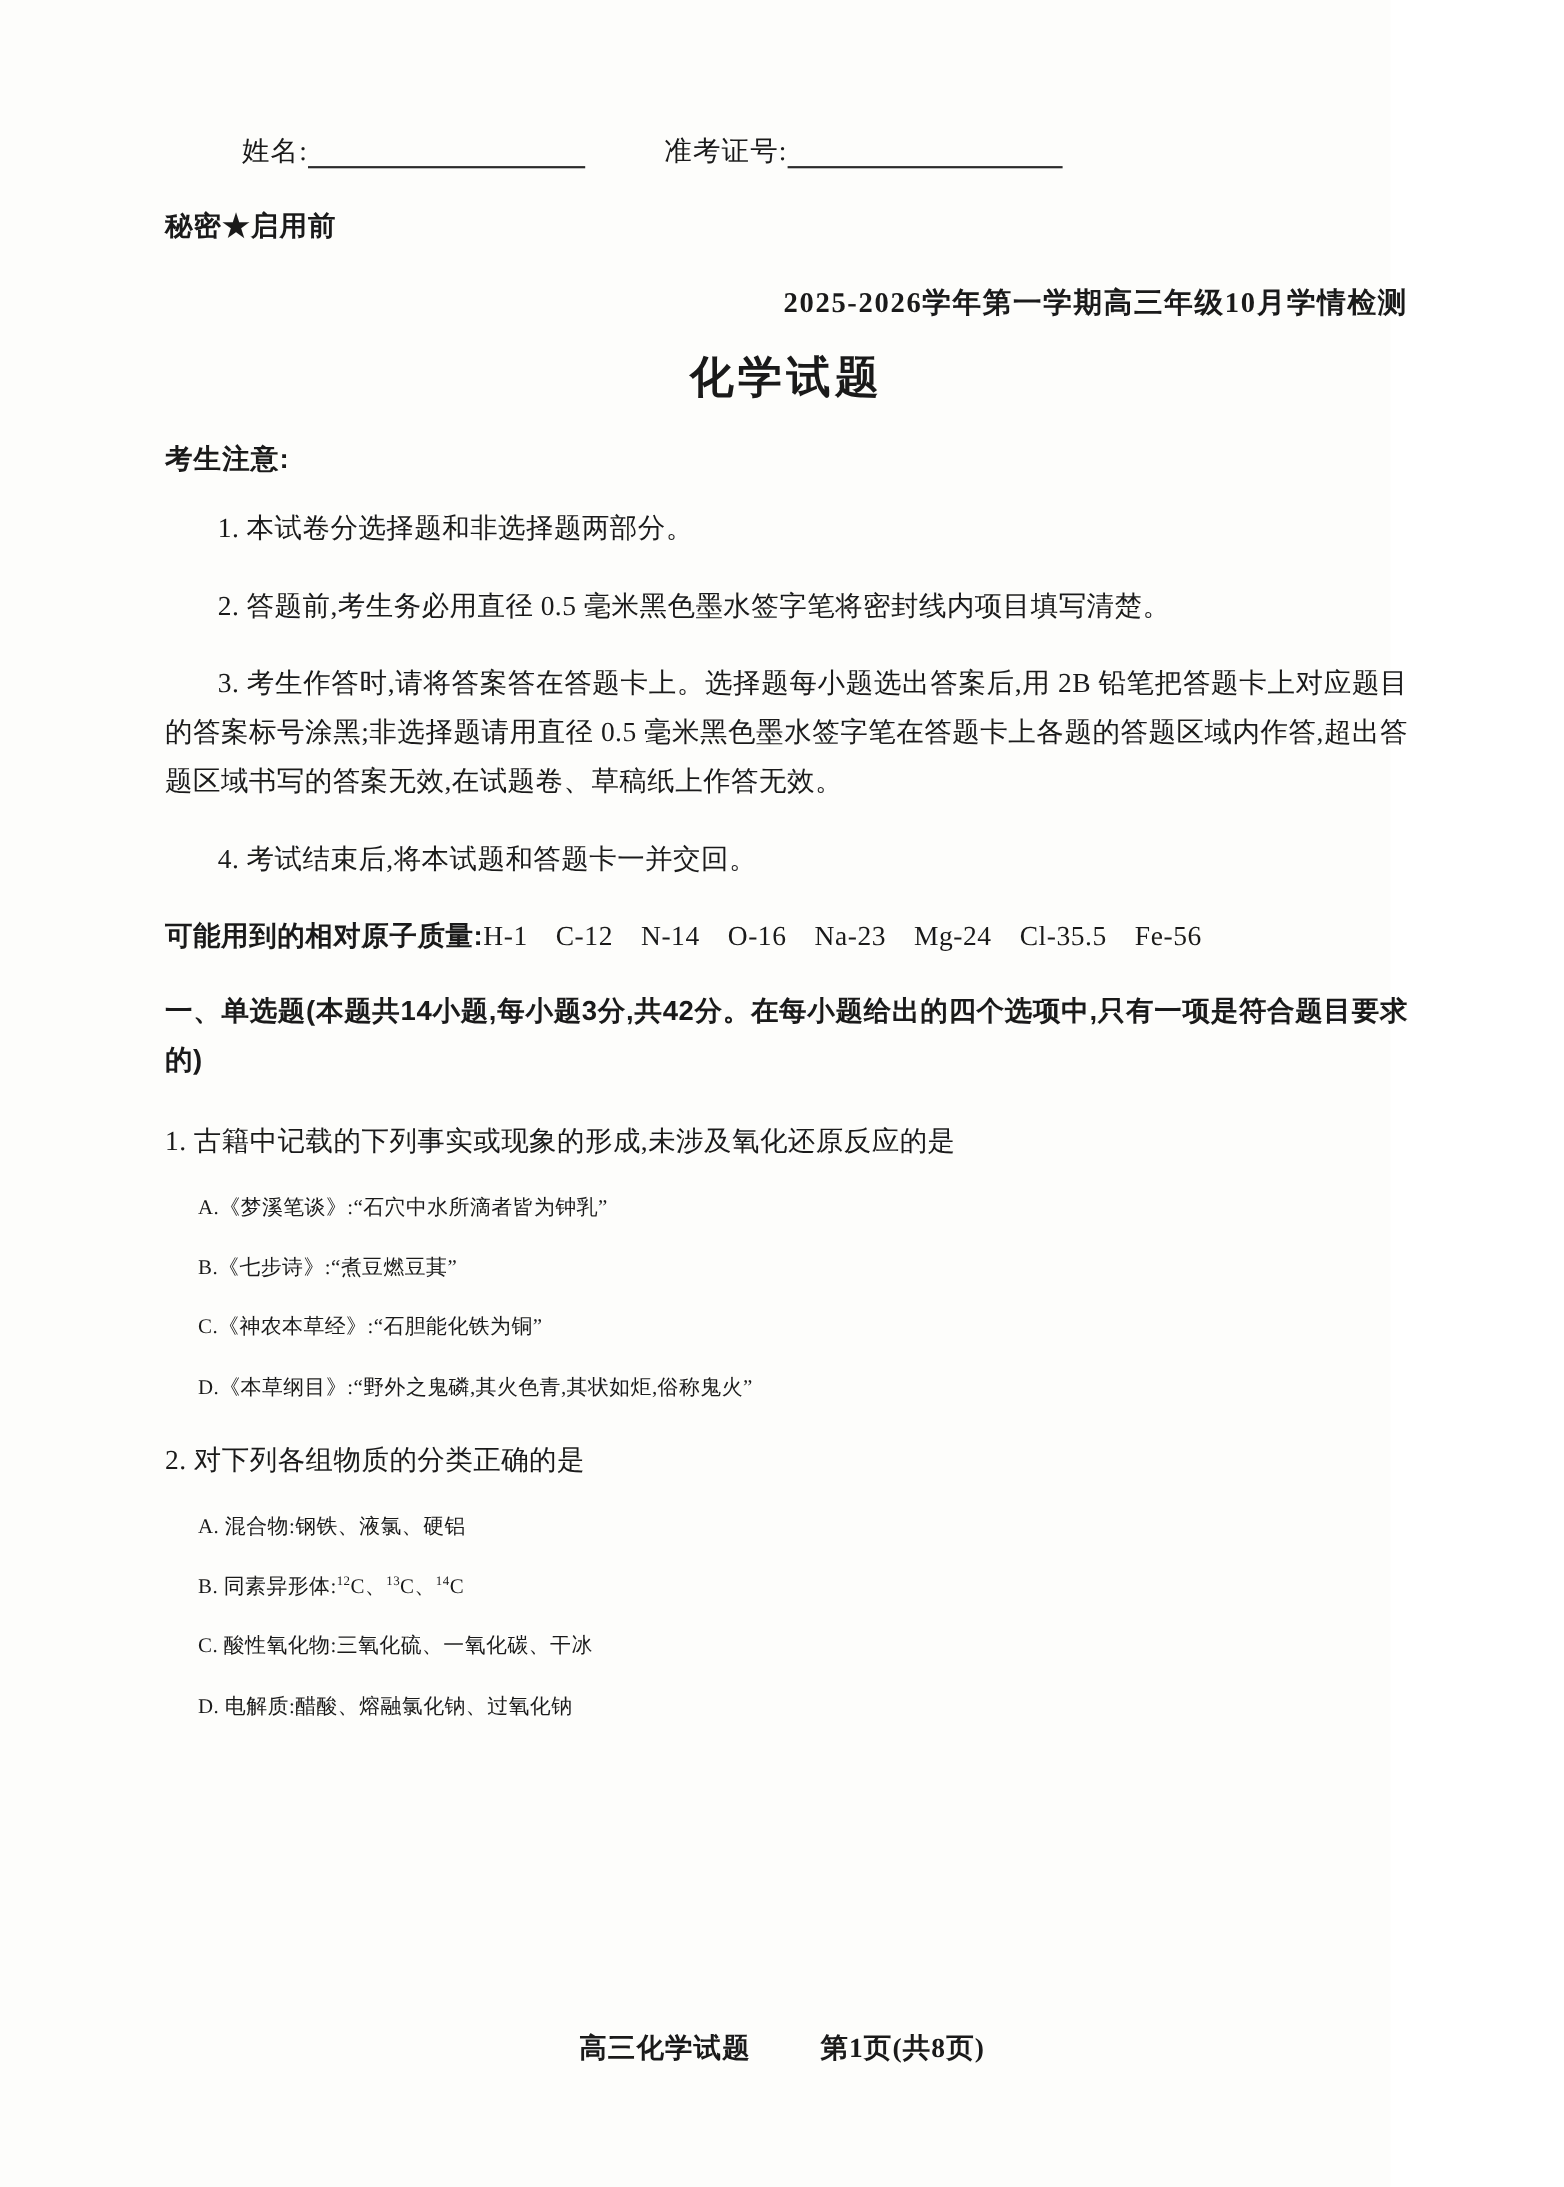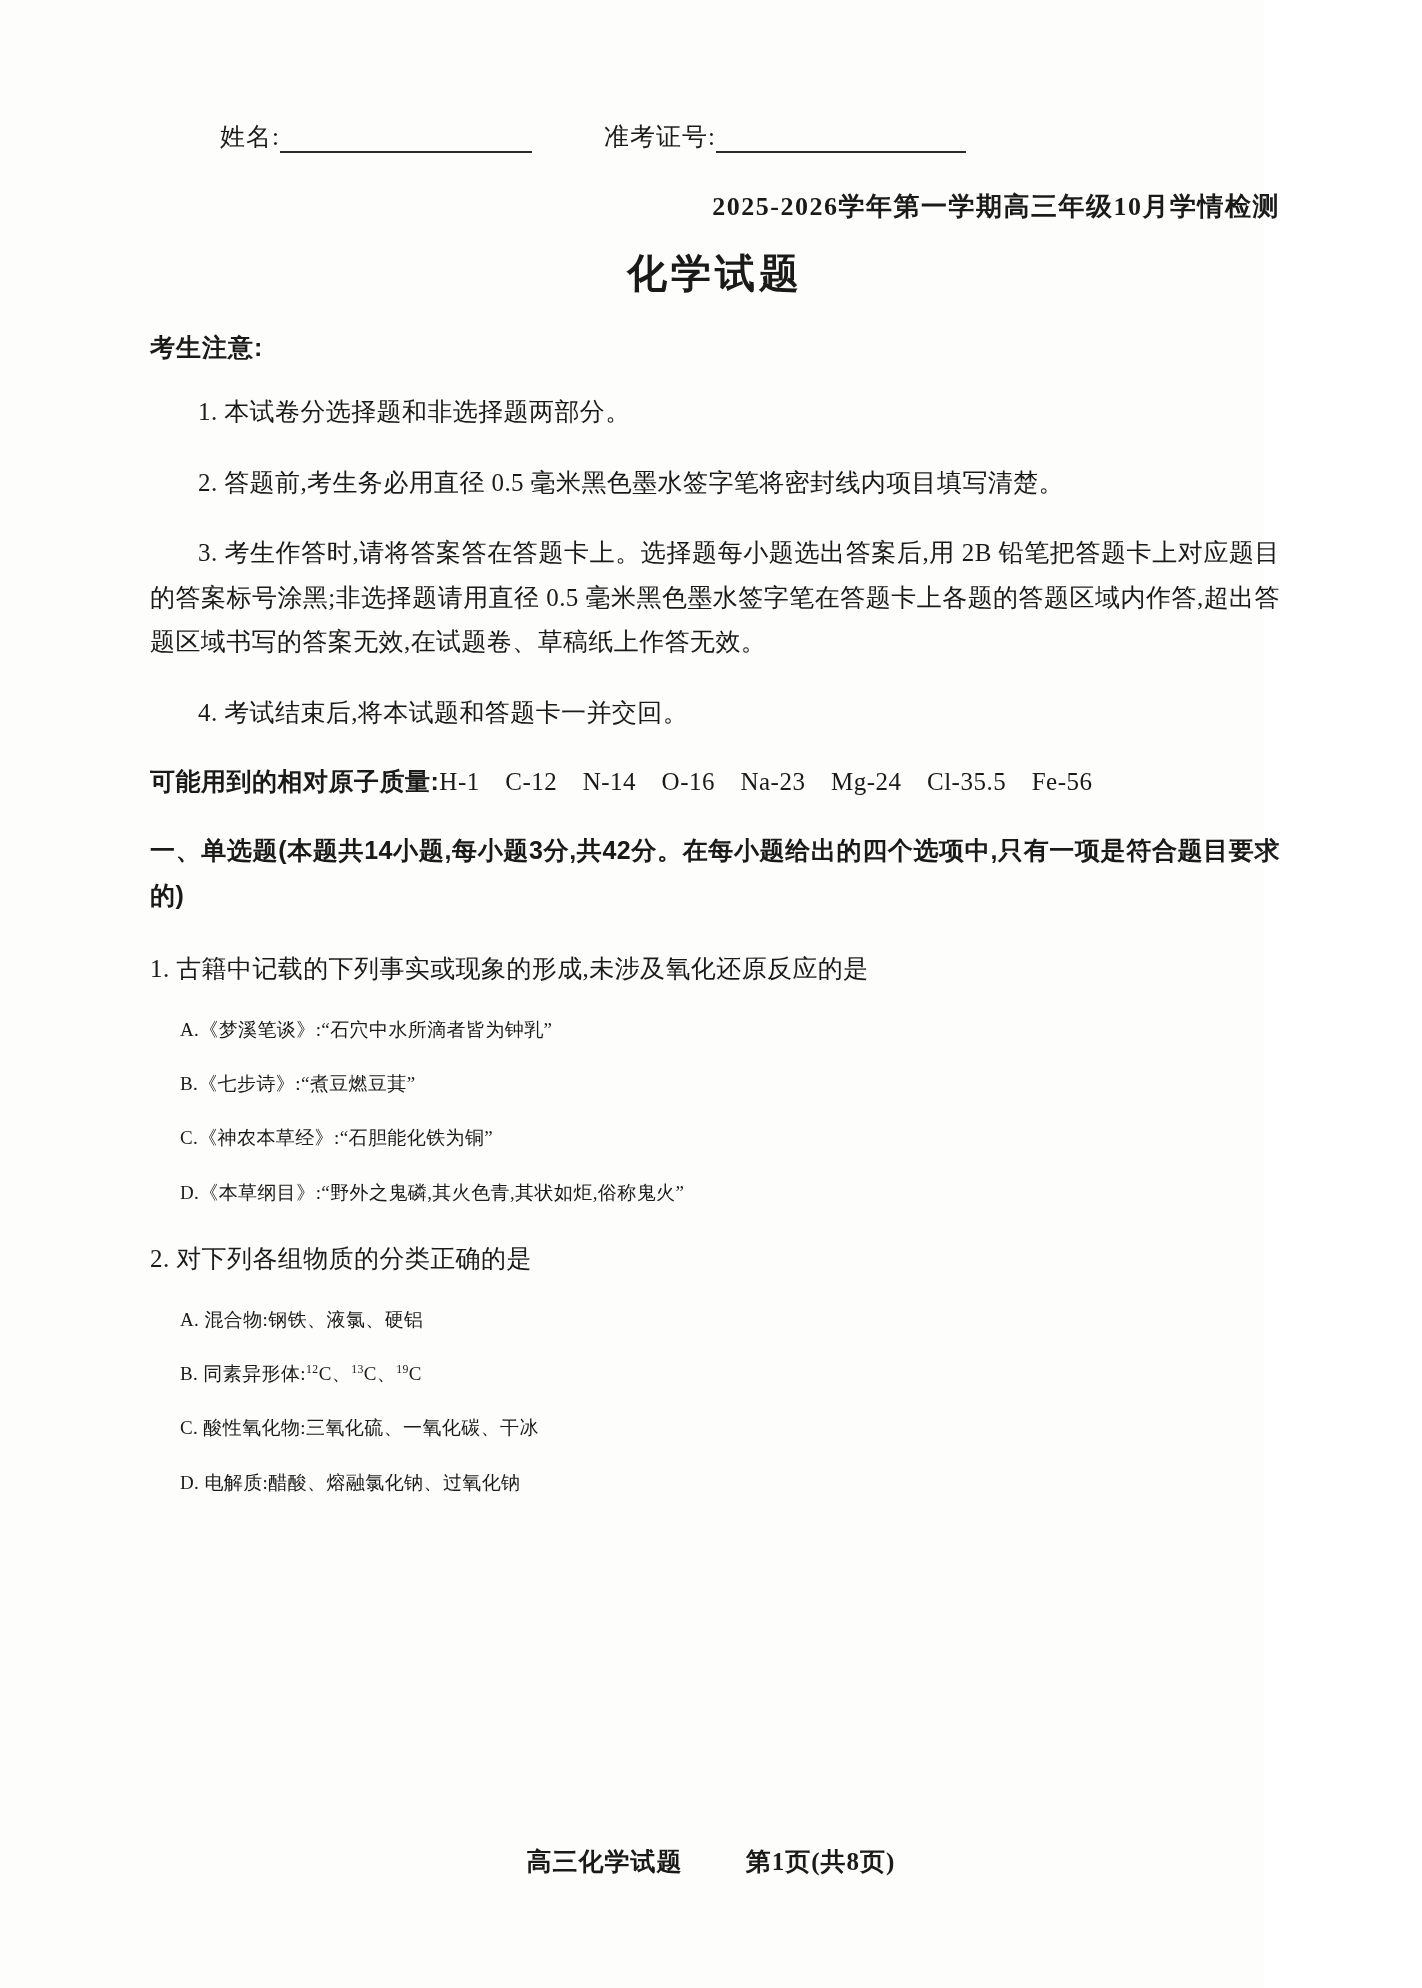--- a/index.html
+++ b/index.html
@@ -162,20 +162,21 @@
         <span class="idlabel">姓名:</span>
         <span class="idline name"></span>
       </div>
       <div class="idgap"></div>
       <div class="idfield">
         <span class="idlabel">准考证号:</span>
         <span class="idline ticket"></span>
       </div>
     </div>
 
+    <div class="secret">秘密★启用前</div>
 
     <div class="maintitle">2025-2026学年第一学期高三年级10月学情检测</div>
     <div class="subjecttitle">化学试题</div>
 
     <div class="notice-title">考生注意:</div>
 
     <div class="para indent">1. 本试卷分选择题和非选择题两部分。</div>
     <div class="para indent">2. 答题前,考生务必用直径 0.5 毫米黑色墨水签字笔将密封线内项目填写清楚。</div>
     <div class="para indent">3. 考生作答时,请将答案答在答题卡上。选择题每小题选出答案后,用 2B 铅笔把答题卡上对应题目的答案标号涂黑;非选择题请用直径 0.5 毫米黑色墨水签字笔在答题卡上各题的答题区域内作答,超出答题区域书写的答案无效,在试题卷、草稿纸上作答无效。</div>
     <div class="para indent">4. 考试结束后,将本试题和答题卡一并交回。</div>
@@ -187,21 +188,21 @@
     <div class="section-head">一、单选题(本题共14小题,每小题3分,共42分。在每小题给出的四个选项中,只有一项是符合题目要求的)</div>
 
     <div class="question">1. 古籍中记载的下列事实或现象的形成,未涉及氧化还原反应的是</div>
     <div class="choice">A.《梦溪笔谈》:“石穴中水所滴者皆为钟乳”</div>
     <div class="choice">B.《七步诗》:“煮豆燃豆萁”</div>
     <div class="choice">C.《神农本草经》:“石胆能化铁为铜”</div>
     <div class="choice">D.《本草纲目》:“野外之鬼磷,其火色青,其状如炬,俗称鬼火”</div>
 
     <div class="question">2. 对下列各组物质的分类正确的是</div>
     <div class="choice">A. 混合物:钢铁、液氯、硬铝</div>
-    <div class="choice">B. 同素异形体:<sup>12</sup>C、<sup>13</sup>C、<sup>19</sup>C</div>
+    <div class="choice">B. 同素异形体:<sup>12</sup>C、<sup>13</sup>C、<sup>14</sup>C</div>
     <div class="choice">C. 酸性氧化物:三氧化硫、一氧化碳、干冰</div>
     <div class="choice">D. 电解质:醋酸、熔融氯化钠、过氧化钠</div>
 
   </div>
 
   <div class="footer">
     <span class="fl">高三化学试题</span>
     <span class="fr">第1页(共8页)</span>
   </div>
 </div>

